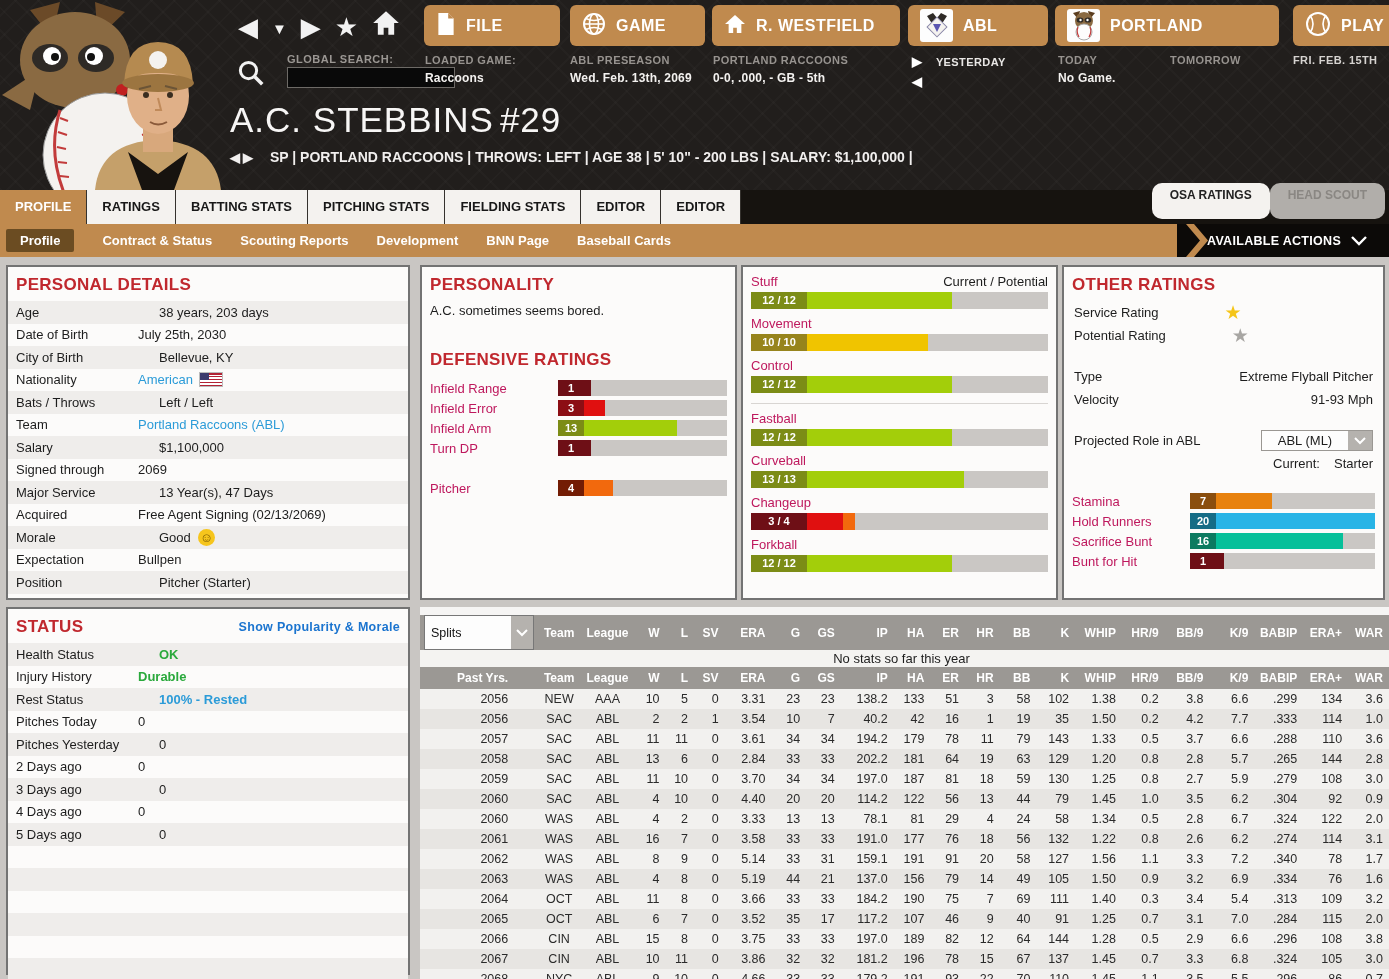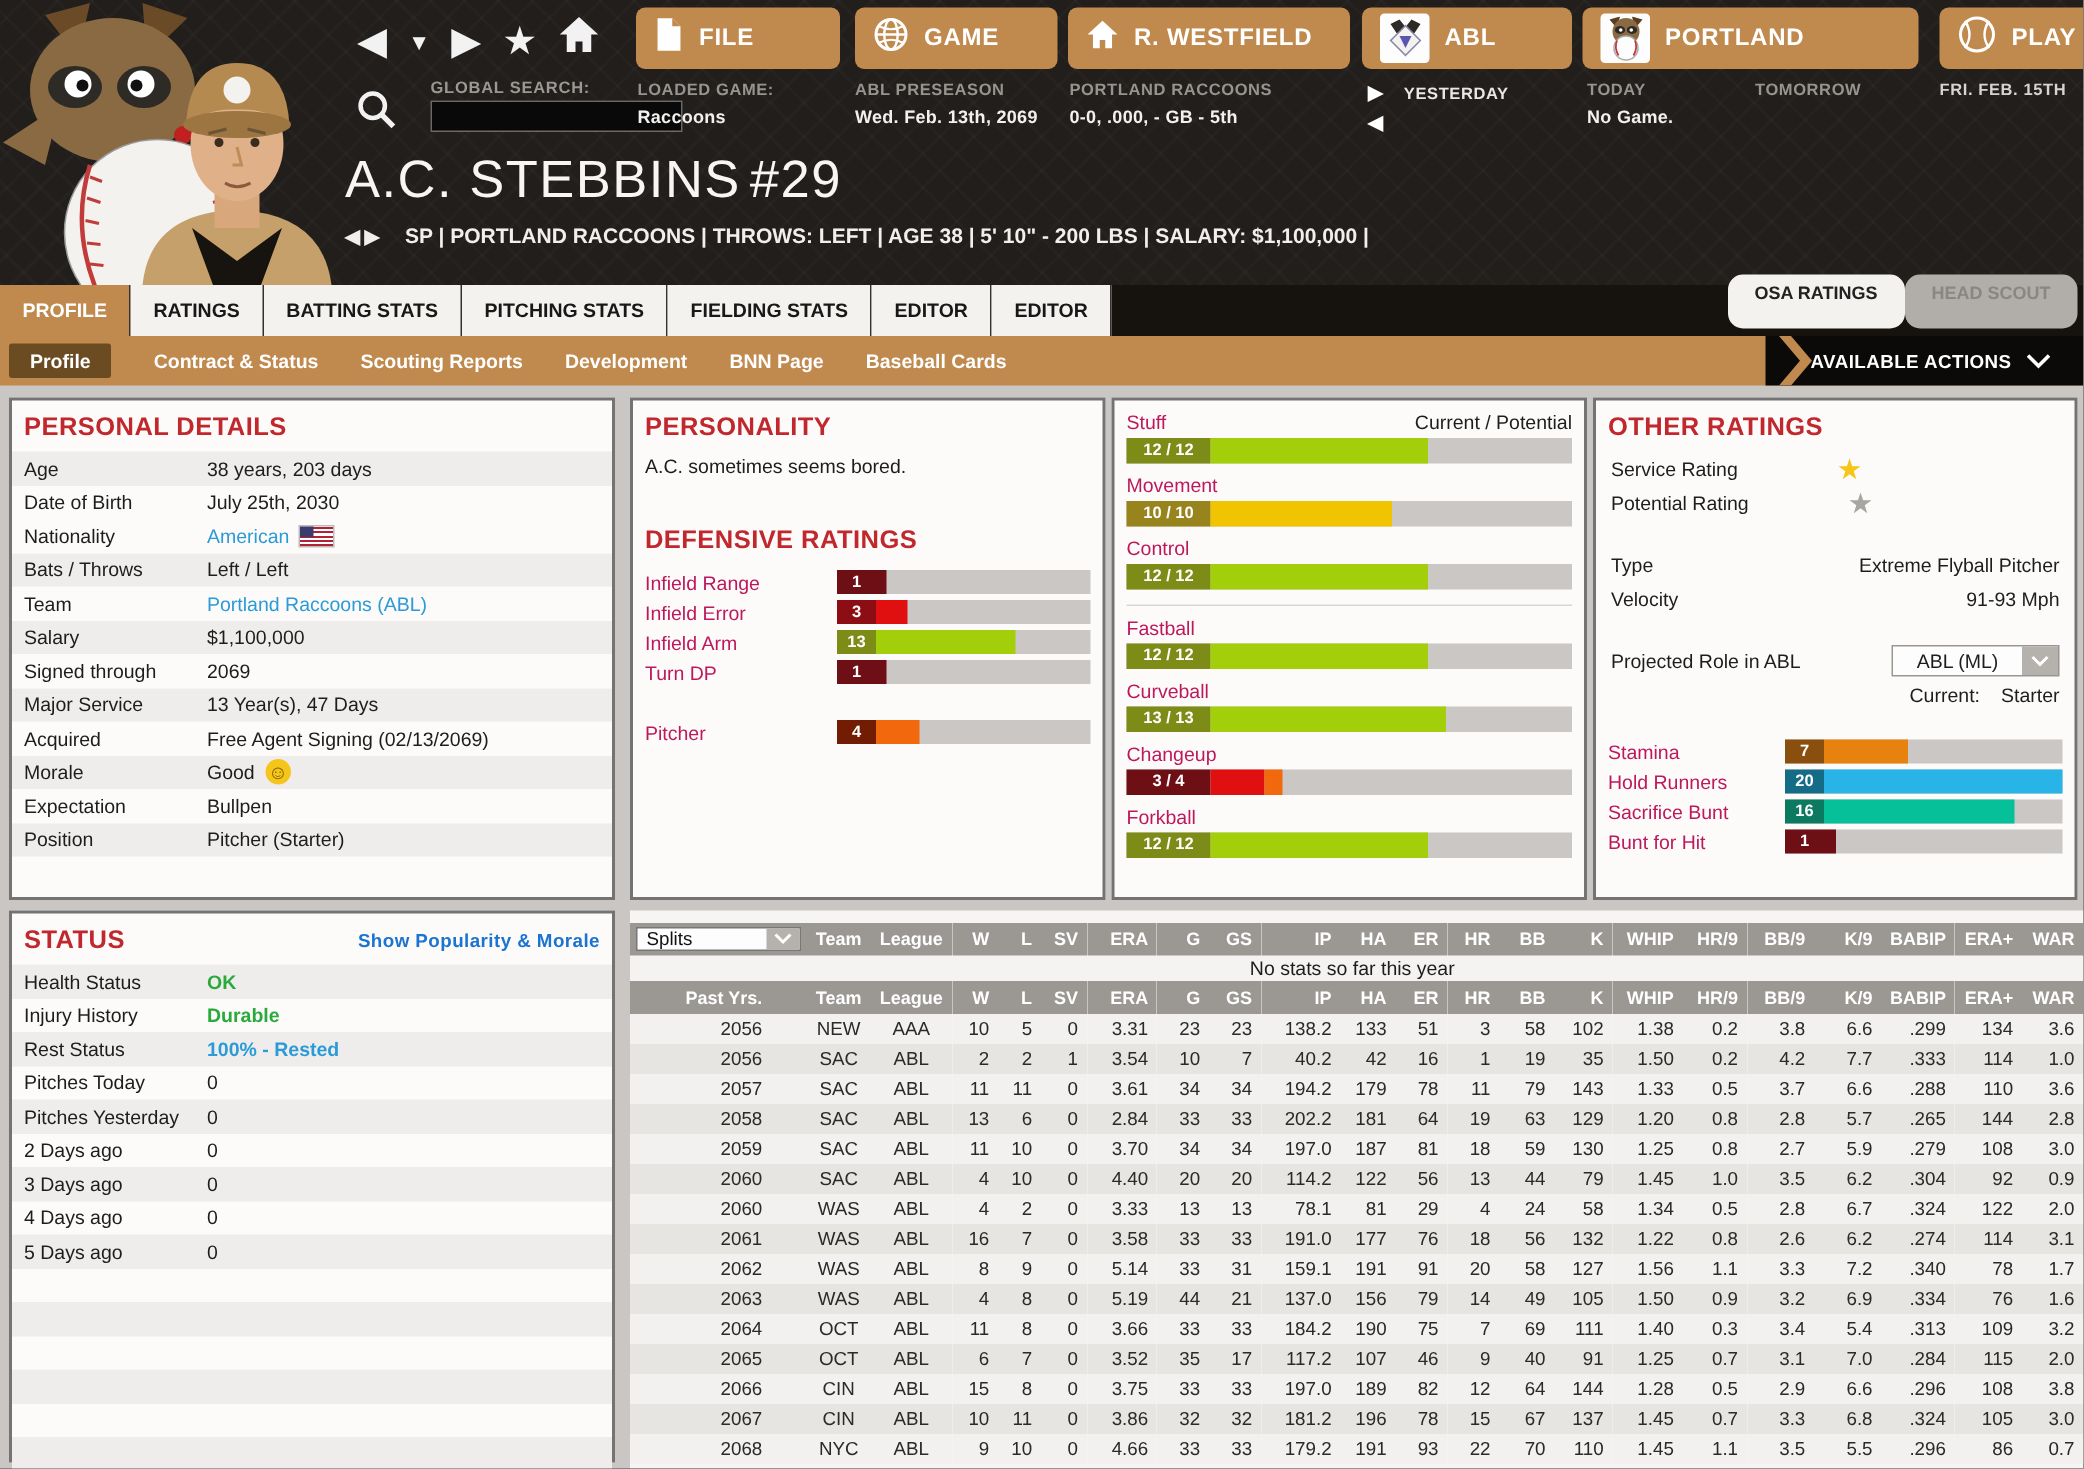--- a/index.html
+++ b/index.html
@@ -61,21 +61,21 @@
 
   
   .panel{position:absolute;background:#fcfbfa;border:2px solid #737373;}
   .p-personal{left:6px;top:265px;width:404px;height:335px;}
   .p-personality{left:420px;top:265px;width:317px;height:335px;}
   .p-pitching{left:741px;top:265px;width:317px;height:335px;}
   .p-other{left:1062px;top:265px;width:323px;height:335px;}
   .p-status{left:6px;top:607px;width:404px;height:368px;}
   .ptitle{color:#c0282e;font-size:17px;font-weight:bold;padding:8px 8px 6px 8px;letter-spacing:.3px;}
   .kv-row{display:flex;height:22.5px;align-items:center;font-size:13px;padding:0 8px;}
-  .kv-row.alt{background:#efedeb;}
+  .kv-row.alt{background:#efedeb;gap:21px;}
   .kv-label{width:122px;color:#1d1d1d;flex-shrink:0;}
   .kv-value{color:#1d1d1d;display:flex;align-items:center;gap:7px;}
   .kv-value.link{color:#2b9bd8;cursor:pointer;}
   .kv-value.green{color:#2aa93c;font-weight:bold;}
   .kv-value.blue{color:#2b9bd8;font-weight:bold;}
   .status-head{display:flex;justify-content:space-between;align-items:center;padding-right:8px;}
   .pop-link{color:#1b74cf;font-size:12.5px;font-weight:bold;cursor:pointer;}
   .us-flag{display:inline-block;width:22px;height:13px;position:relative;background:repeating-linear-gradient(180deg,#b22234 0 1.5px,#fff 1.5px 3px);box-shadow:0 0 0 1px #bbb;}
   .us-flag::before{content:"";position:absolute;left:0;top:0;width:9px;height:7px;background:#3c3b6e;}
   .smiley{display:inline-block;width:17px;height:17px;border-radius:50%;background:#f6c51c;color:#7a5a00;font-size:13px;line-height:17px;text-align:center;font-weight:bold;}
@@ -113,21 +113,21 @@
   table.stats{border-collapse:collapse;table-layout:fixed;width:969px;margin-top:8px;}
   .stats th{background:#9b9894;color:#fff;font-size:12px;font-weight:bold;height:22px;padding:0 6px 0 0;white-space:nowrap;overflow:hidden;}
   .stats td{font-size:12.5px;color:#2a2a2a;height:20px;padding:0 6px 0 0;white-space:nowrap;overflow:hidden;}
   .stats .num{text-align:right;}
   .stats .ctr{text-align:center;}
   .stats .yr{text-align:right;padding-right:30px;}
   .stats tbody tr:nth-child(odd){background:#f2f1ef;}
   .stats tbody tr:nth-child(even){background:#e7e5e2;}
   .stats .nostats td{background:#f4f3f1;text-align:center;font-size:13px;color:#1d1d1d;height:17px;}
   .splits-th{padding:0 4px!important;}
-  .splits-select{background:#fdfdfd;border:1px solid #777;height:16px;display:flex;align-items:center;cursor:pointer;}
+  .splits-select{background:#fdfdfd;border:1px solid #777;height:35px;display:flex;align-items:center;cursor:pointer;}
   .splits-select .txt{flex:1;text-align:left;padding-left:6px;font-size:12.5px;color:#111;font-weight:normal;}
   .splits-select .btn{width:22px;height:100%;background:#b5b2ae;display:flex;align-items:center;justify-content:center;}
 </style>
 </head>
 <body>
 
 <div class="screen">
 
   <header class="hdr">
 
@@ -322,20 +322,24 @@
   <section class="panel p-personal">
     <div class="ptitle">PERSONAL DETAILS</div>
     <div id="personal-rows">
         <div class="kv-row alt">
           <span class="kv-label">Age</span>
           <span class="kv-value">38 years, 203 days</span>
         </div>
         <div class="kv-row">
           <span class="kv-label">Date of Birth</span>
           <span class="kv-value">July 25th, 2030</span>
+        </div>
+        <div class="kv-row alt">
+          <span class="kv-label">City of Birth</span>
+          <span class="kv-value">Bellevue, KY</span>
         </div>
         <div class="kv-row">
           <span class="kv-label">Nationality</span>
           <span class="kv-value link">American<span class="us-flag"></span></span>
         </div>
         <div class="kv-row alt">
           <span class="kv-label">Bats / Throws</span>
           <span class="kv-value">Left / Left</span>
         </div>
         <div class="kv-row">

